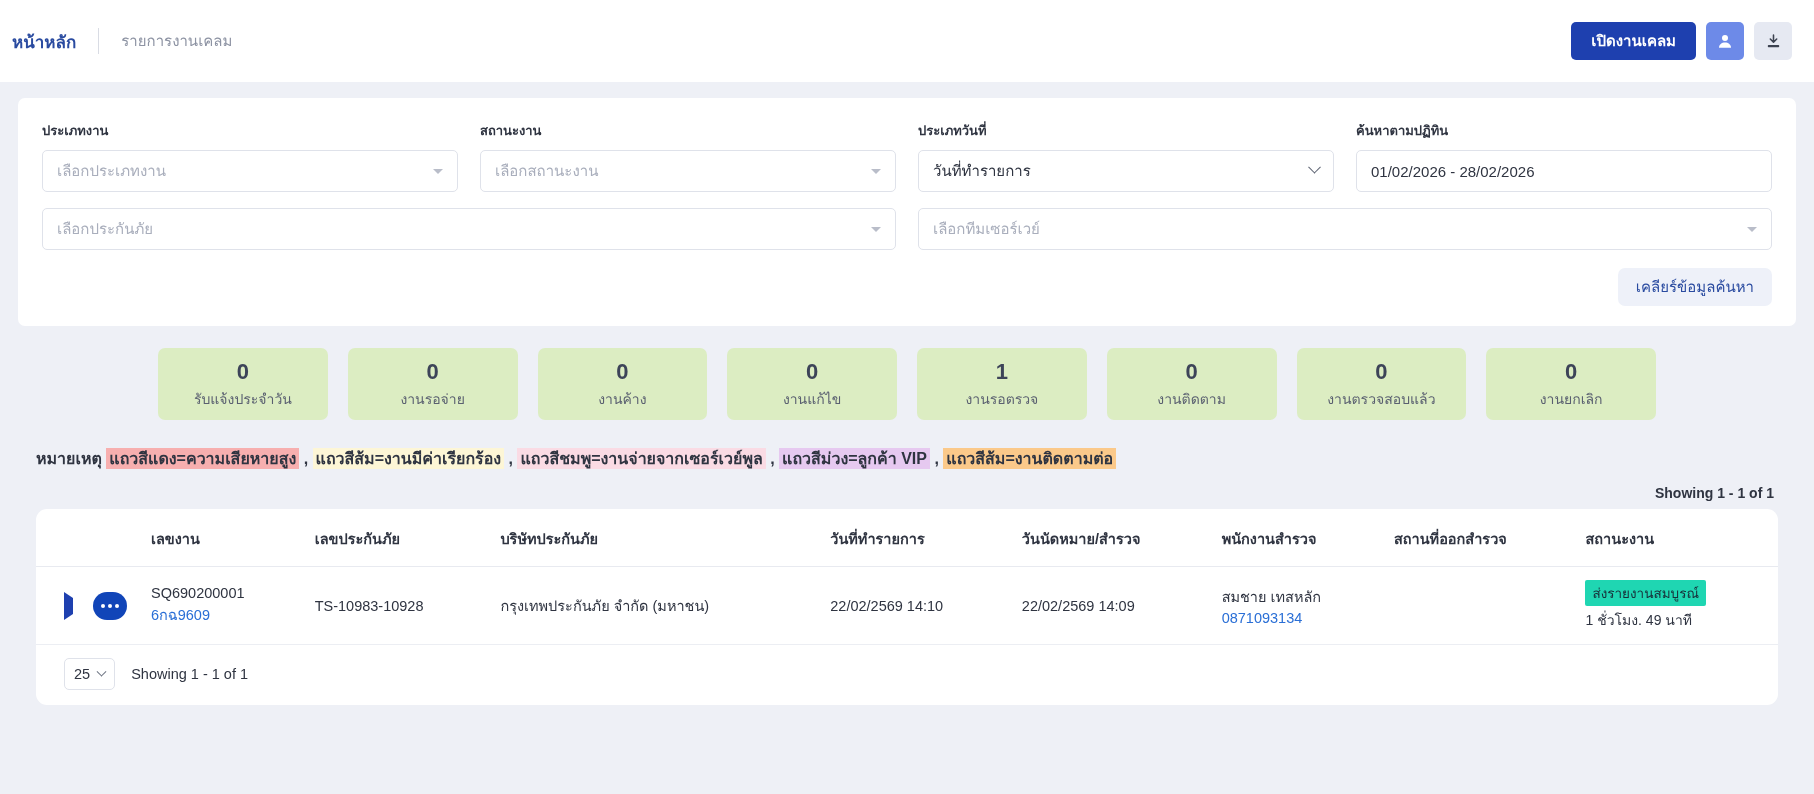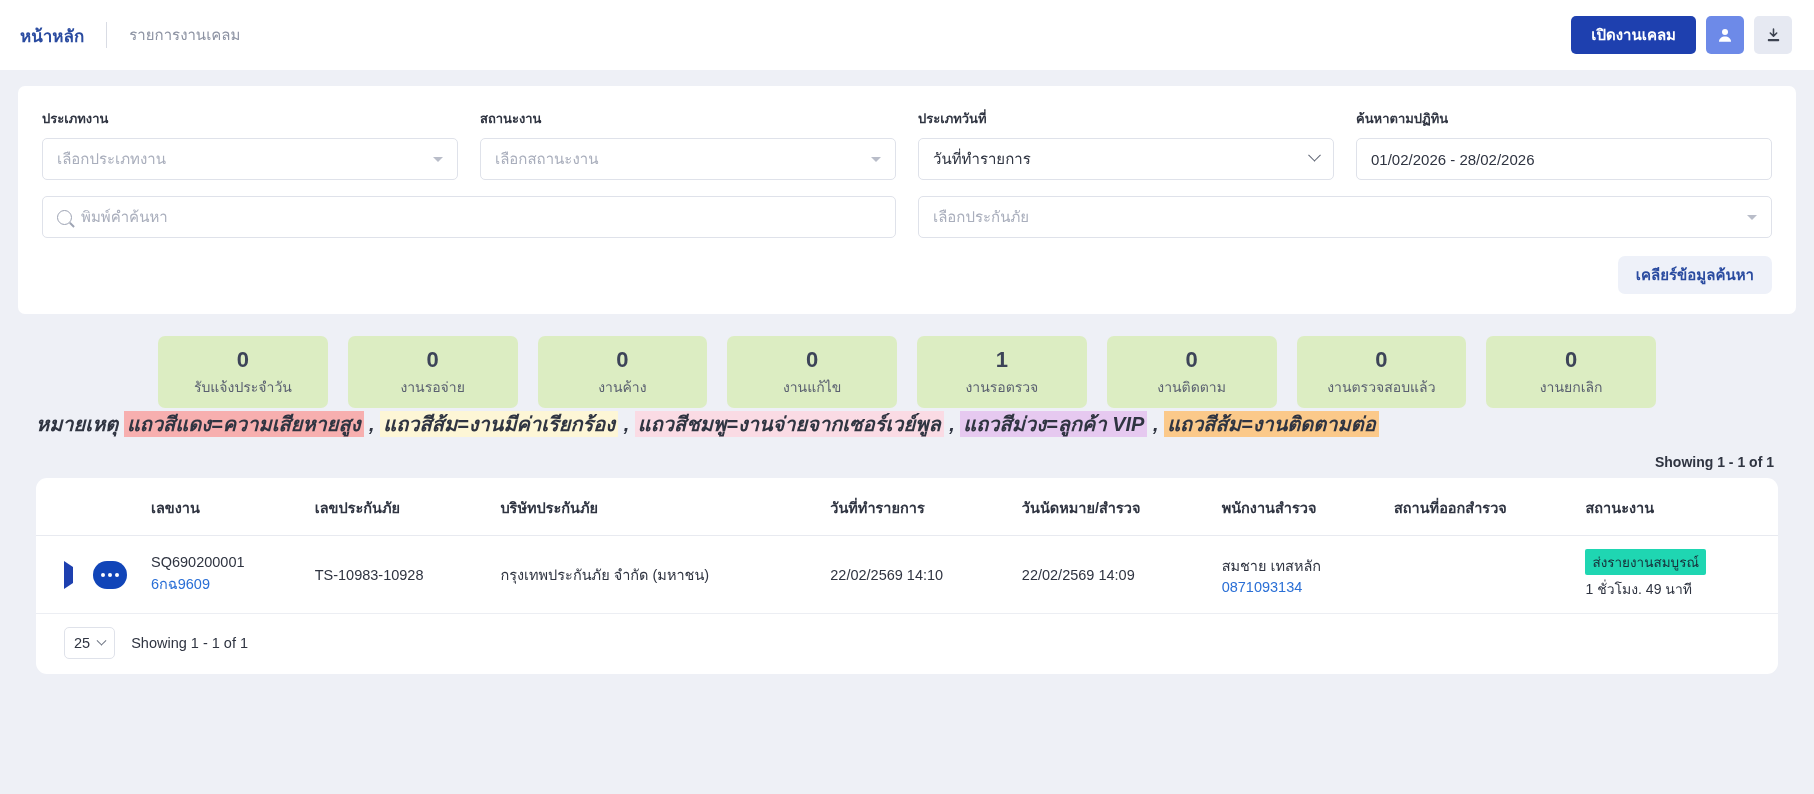--- a/index.html
+++ b/index.html
@@ -6,25 +6,25 @@
   html, body {
     width: 1814px;
     height: 794px;
     background: #eef0f6;
     font-family: "Liberation Sans", "DejaVu Sans", sans-serif;
     overflow: hidden;
   }
 
   
   .topbar {
-    height: 70px;
+    height: 82px;
     background: #ffffff;
     display: flex;
     align-items: center;
-    padding: 0 22px 0 20px;
+    padding: 0 22px 0 12px;
     position: relative;
   }
   .breadcrumb { display: flex; align-items: center; gap: 0; }
   .crumb-home {
     font-size: 17px;
     font-weight: bold;
     color: #2a4ba0;
     padding-right: 22px;
   }
   .crumb-sep {
@@ -134,21 +134,21 @@
   }
   .clear-row {
     display: flex;
     justify-content: flex-end;
     margin-top: 18px;
   }
   .btn-clear {
     background: #eef1f9;
     color: #2a4ba0;
     font-size: 15px;
-    font-weight: bold;
+    font-weight: normal;
     border: none;
     border-radius: 7px;
     height: 38px;
     padding: 0 18px;
     cursor: pointer;
   }
 
   
   .stats {
     display: flex;
@@ -172,26 +172,25 @@
     font-weight: bold;
     color: #3d4458;
   }
   .stat-label {
     font-size: 14px;
     color: #5a6070;
   }
 
   
   .note {
-    padding: 0 18px 0 18px;
-    font-size: 20px;
+    padding: 26px 18px 0 18px;
+    font-size: 16px;
     color: #2f3441;
     white-space: nowrap;
     font-weight: bold;
-    font-style: italic;
   }
   .note .lead { font-weight: bold; color: #2f3441; }
   .note .hl { padding: 2px 3px; }
   .note .sep { color: #2f3441; }
 
   
   .showing-top {
     text-align: right;
     font-size: 14px;
     font-weight: bold;
@@ -350,27 +349,27 @@
         <span class="field-label">ค้นหาตามปฏิทิน</span>
         <div class="control">
           <span class="val">01/02/2026 - 28/02/2026</span>
         </div>
       </div>
     </div>
 
     <div class="filter-row">
       <div class="field">
         <div class="control">
-          <span class="search-ico"></span>
-          <span class="ph">พิมพ์คำค้นหา</span>
-        </div>
-      </div>
-      <div class="field">
-        <div class="control">
           <span class="ph">เลือกประกันภัย</span>
+          <span class="caret-sm"></span>
+        </div>
+      </div>
+      <div class="field">
+        <div class="control">
+          <span class="ph">เลือกทีมเซอร์เวย์</span>
           <span class="caret-sm"></span>
         </div>
       </div>
     </div>
 
     <div class="clear-row">
       <button class="btn-clear">เคลียร์ข้อมูลค้นหา</button>
     </div>
   </div>
 

